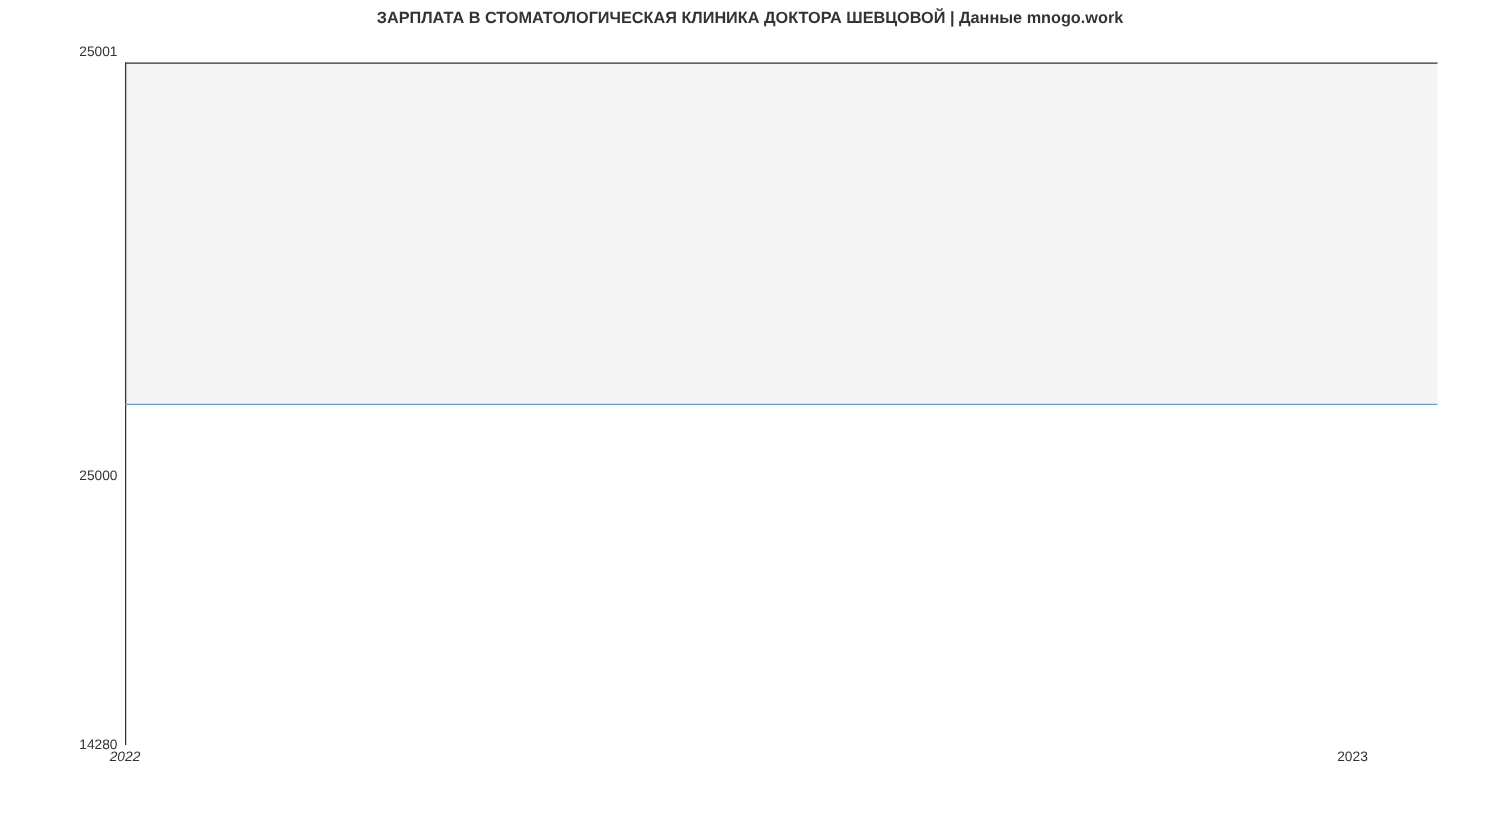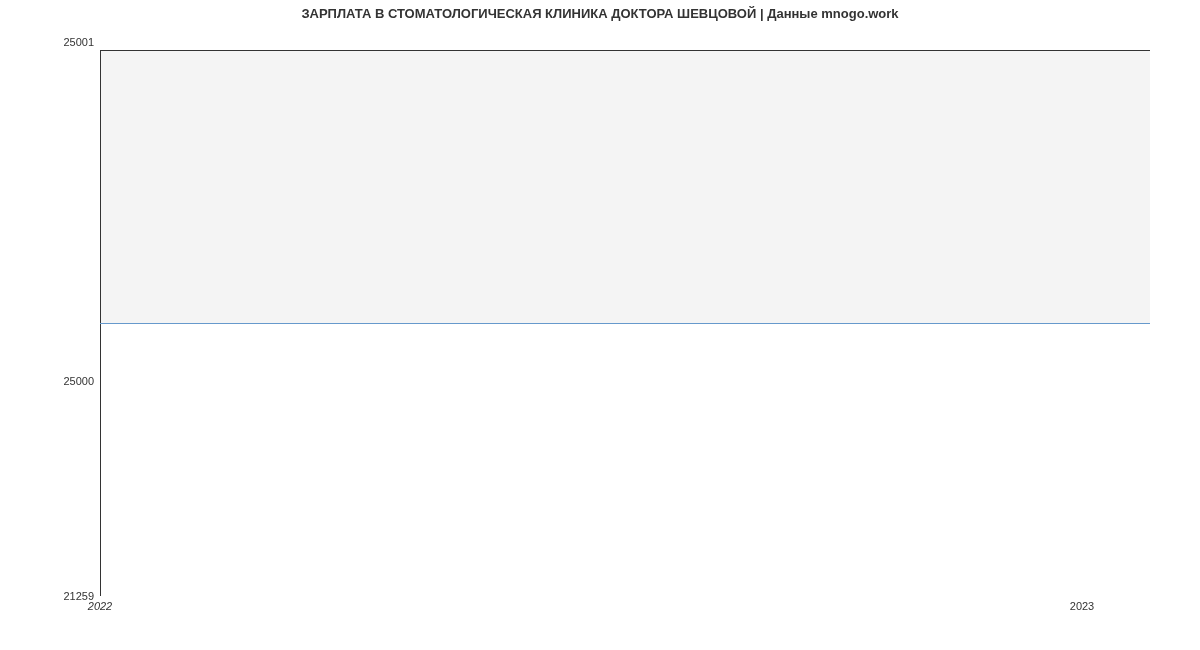--- a/index.html
+++ b/index.html
@@ -100,18 +100,18 @@
   <div class="plot-area">
     <div class="plot-bg-upper"></div>
     <div class="plot-bg-lower"></div>
     <div class="axis-top"></div>
     <div class="axis-left"></div>
     <div class="series-line" style="top:50%;"></div>
   </div>
 
   <div class="ytick" style="top:42px;">25001</div>
   <div class="ytick" style="top:341px;margin-top:40px;">25000</div>
-  <div class="ytick" style="top:596px;">21259</div>
+  <div class="ytick" style="top:596px;">14280</div>
 
   <div class="xtick" style="left:100px;font-style:italic;">2022</div>
   <div class="xtick" style="left:1082px;">2023</div>
 
 </div>
 
 </body></html>

